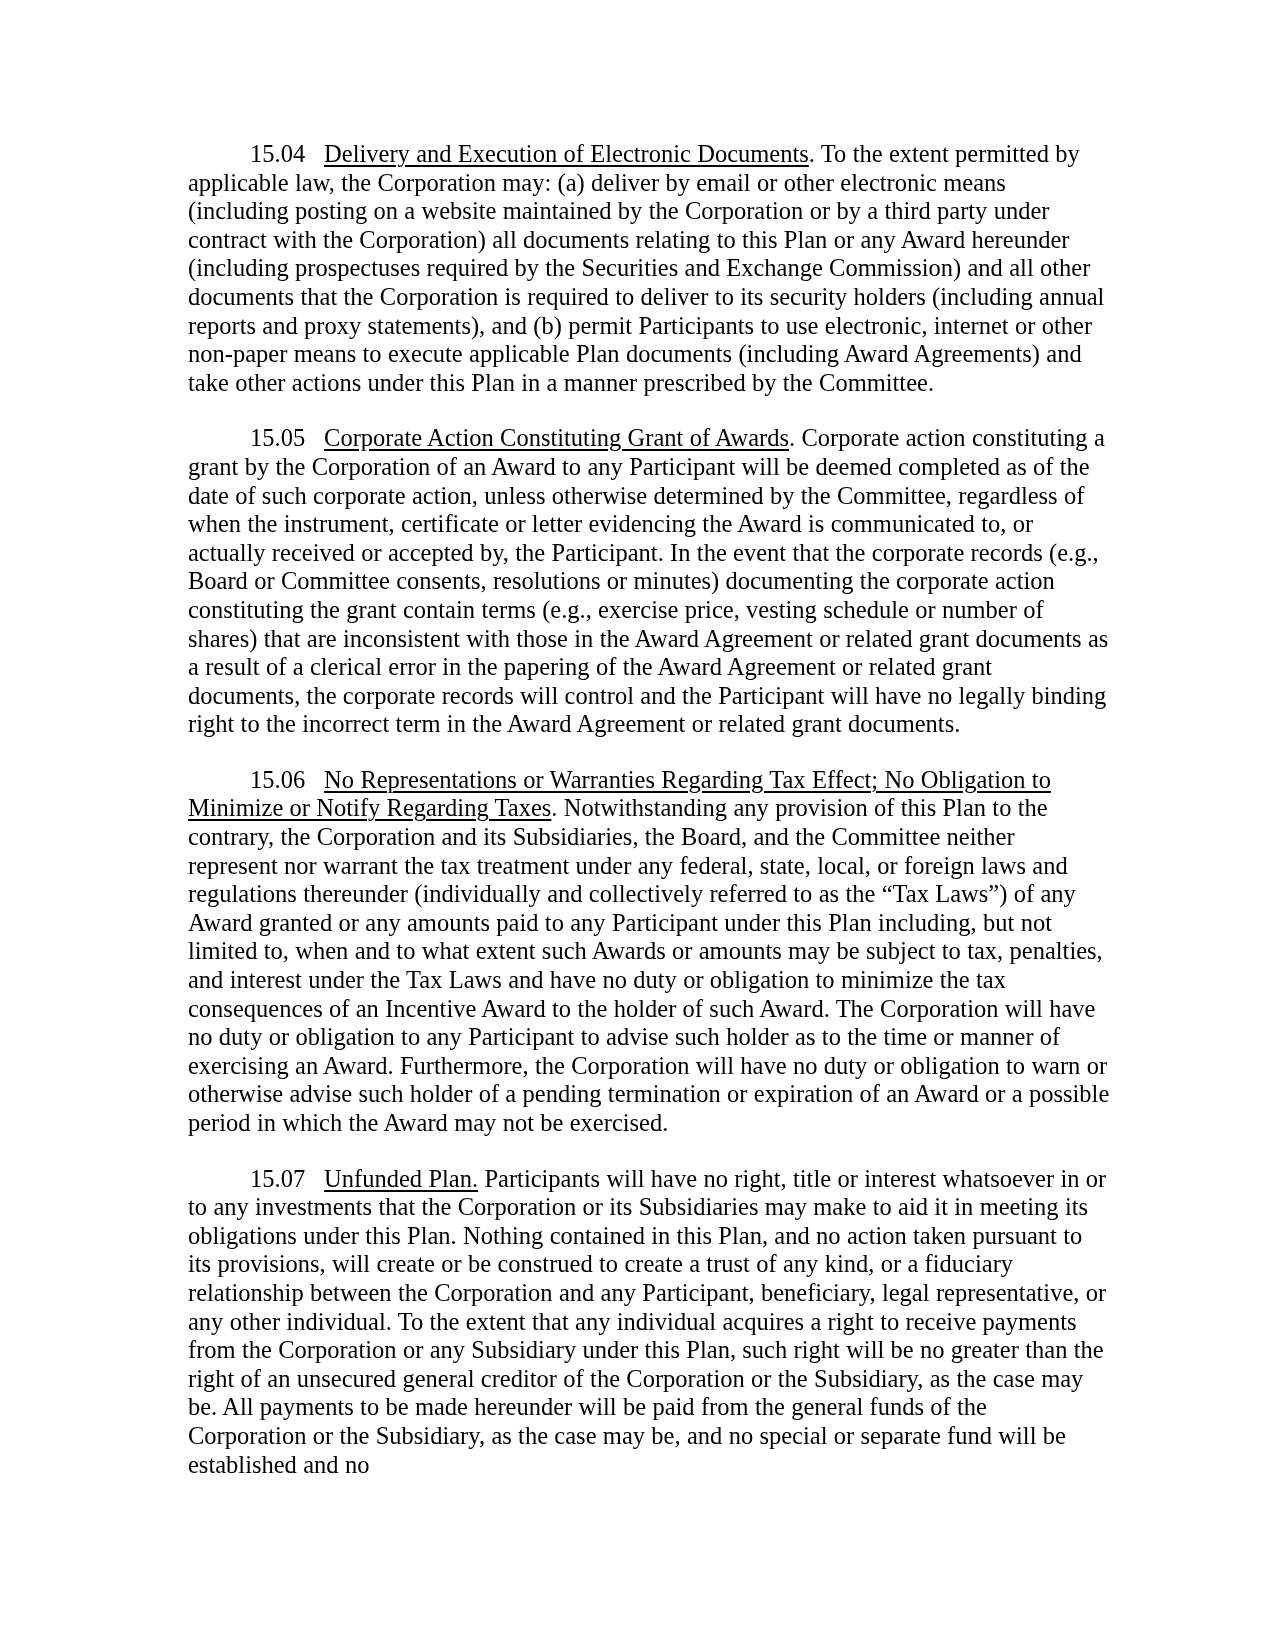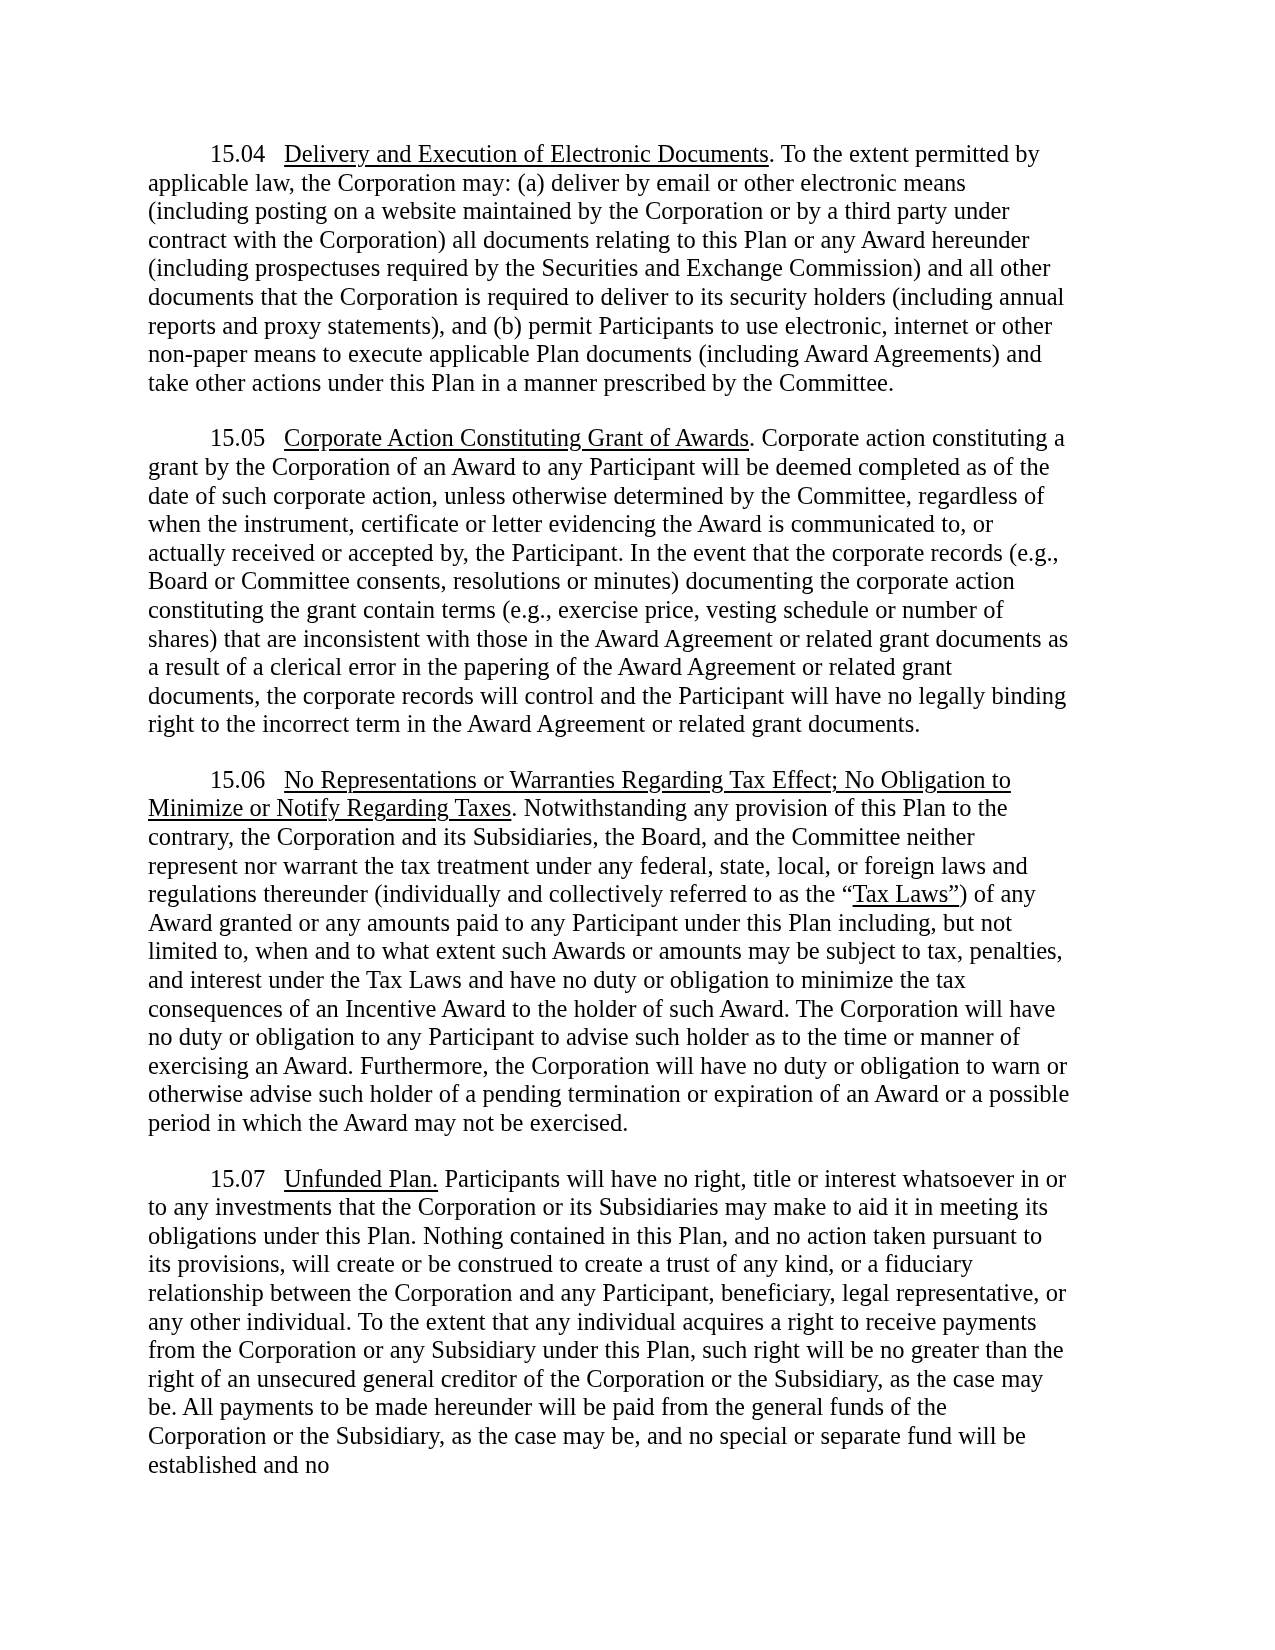--- a/index.html
+++ b/index.html
@@ -15,20 +15,21 @@
     -webkit-font-smoothing: antialiased;
   }
 
   .page {
     position: relative;
     width: 1151px;
     height: 1650px;
     background: #ffffff;
     box-sizing: border-box;
     padding: 140px 205px 0 148px;
+    margin-left: 40px;
   }
 
   .doc-body {
     width: 922px;
   }
 
   .para {
     font-size: 24.5px;
     line-height: 28.6px;
     text-align: left;
@@ -46,21 +47,20 @@
     white-space: pre;
   }
 
   .sec-title {
     text-decoration: underline;
     text-underline-offset: 2.5px;
     text-decoration-thickness: 1.6px;
   }
 
   .term {
-    text-decoration: underline;
     text-underline-offset: 2.5px;
     text-decoration-thickness: 1.6px;
   }
 
   .gap {
     white-space: pre;
   }
 </style>
 </head>
 <body>

